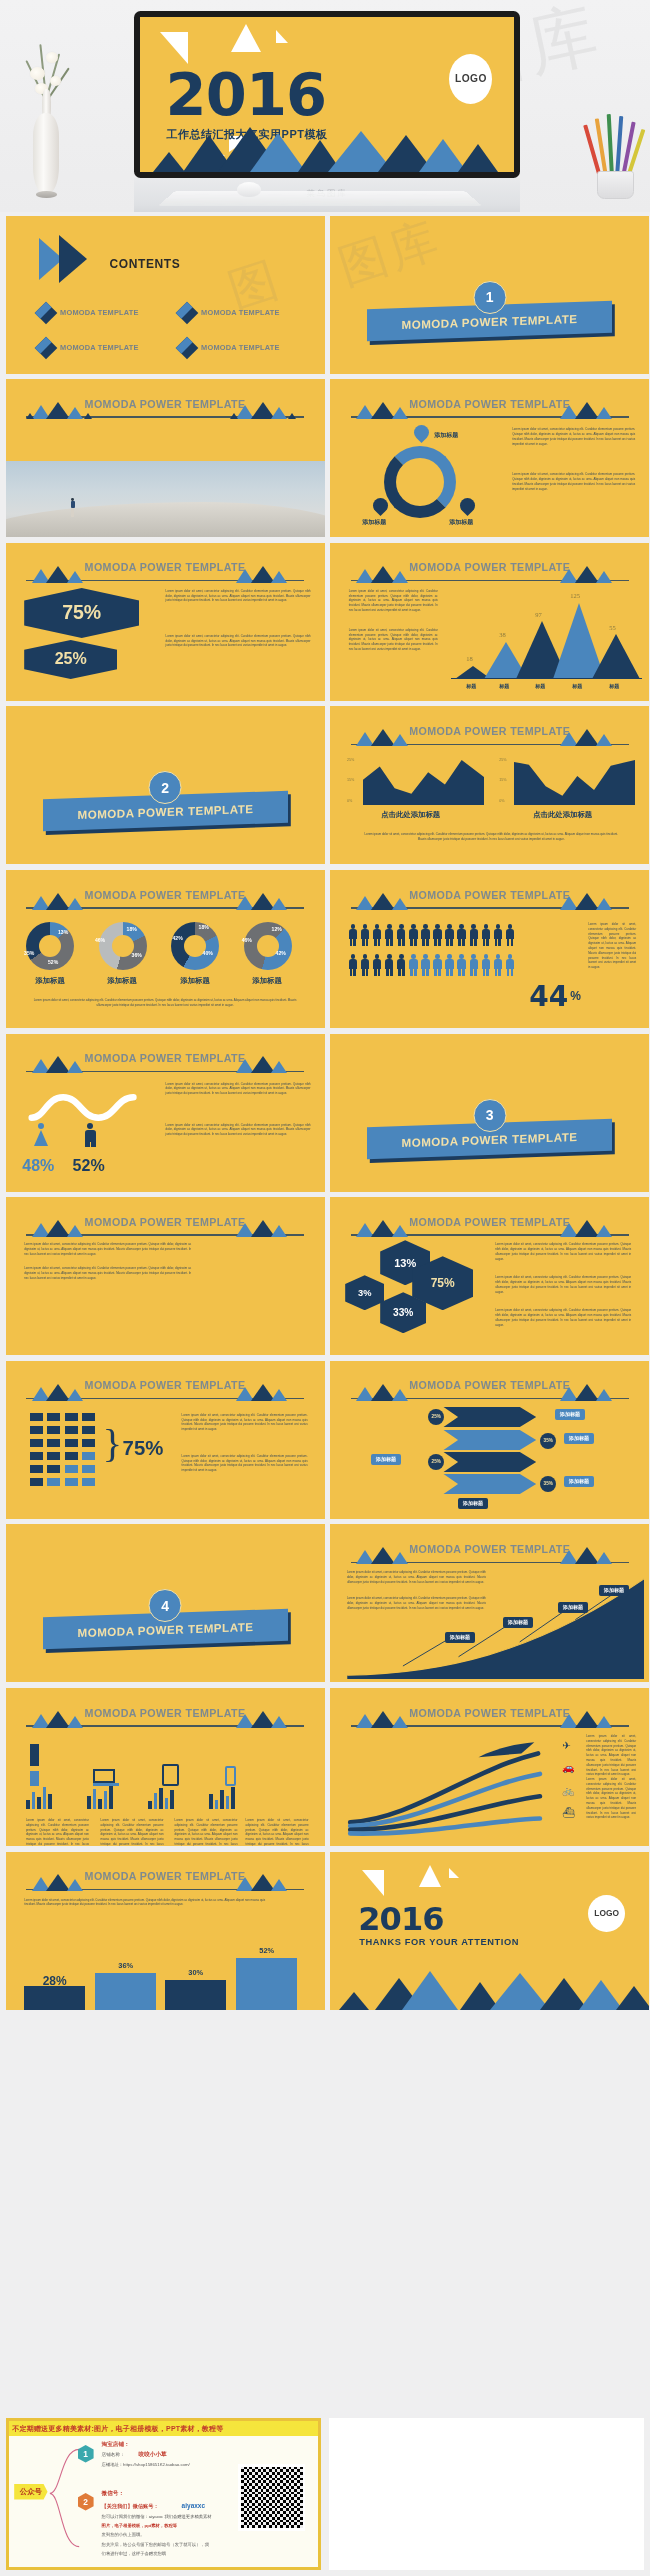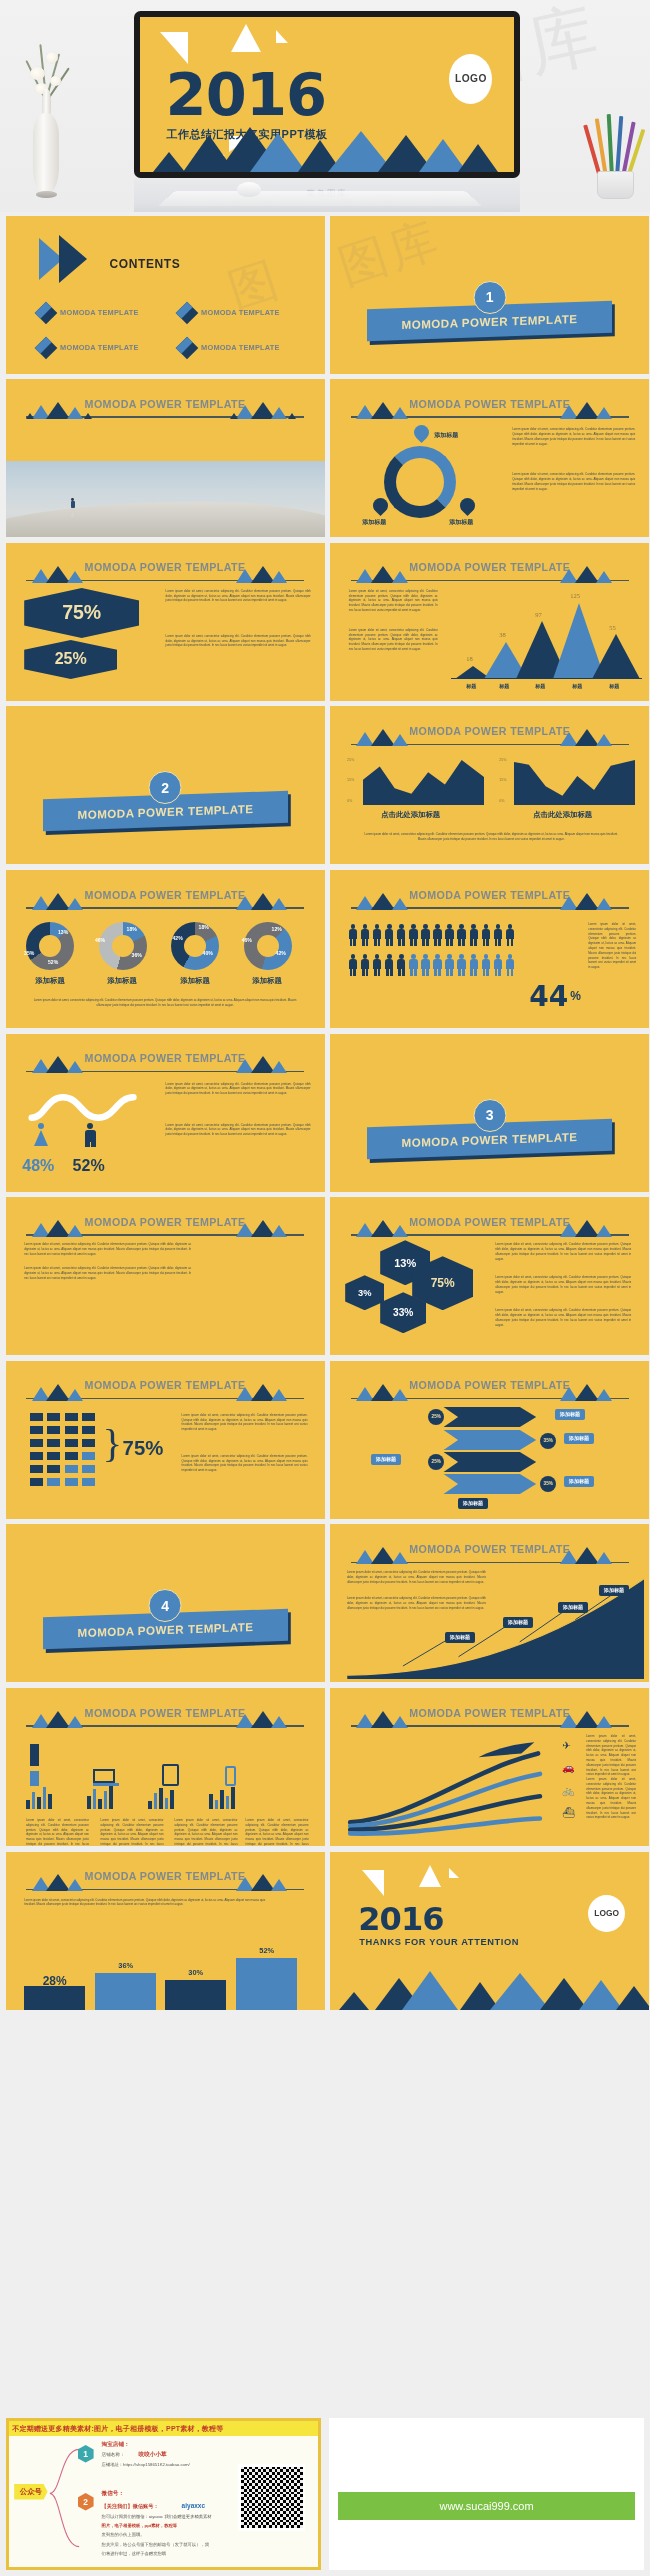--- a/index.html
+++ b/index.html
@@ -1087,18 +1087,15 @@
     <div class="promo-line" style="position:absolute;left:93px;top:102px;width:145px;color:#c0392b;font-weight:bold;">图片，电子相册模板，ppt素材，教程等</div>
     <div class="promo-line" style="position:absolute;left:93px;top:111px;width:145px;">发到您的小伙上面哦。</div>
     <div class="promo-line" style="position:absolute;left:93px;top:121px;width:145px;">您关注后，给公众号留下您的邮箱号（发了就可以），我</div>
     <div class="promo-line" style="position:absolute;left:93px;top:130px;width:145px;">们将进行审过，这样子会赠发您哦</div>
     <div class="qr">
         <div class="qr-inner"></div>
       </div>
   </div>
 
   <div class="sucai">
-    <div class="sucai-b">
-      <span>www.sucai999.com</span>
-    </div>
   </div>
 </div>
 
 
 </body></html>

